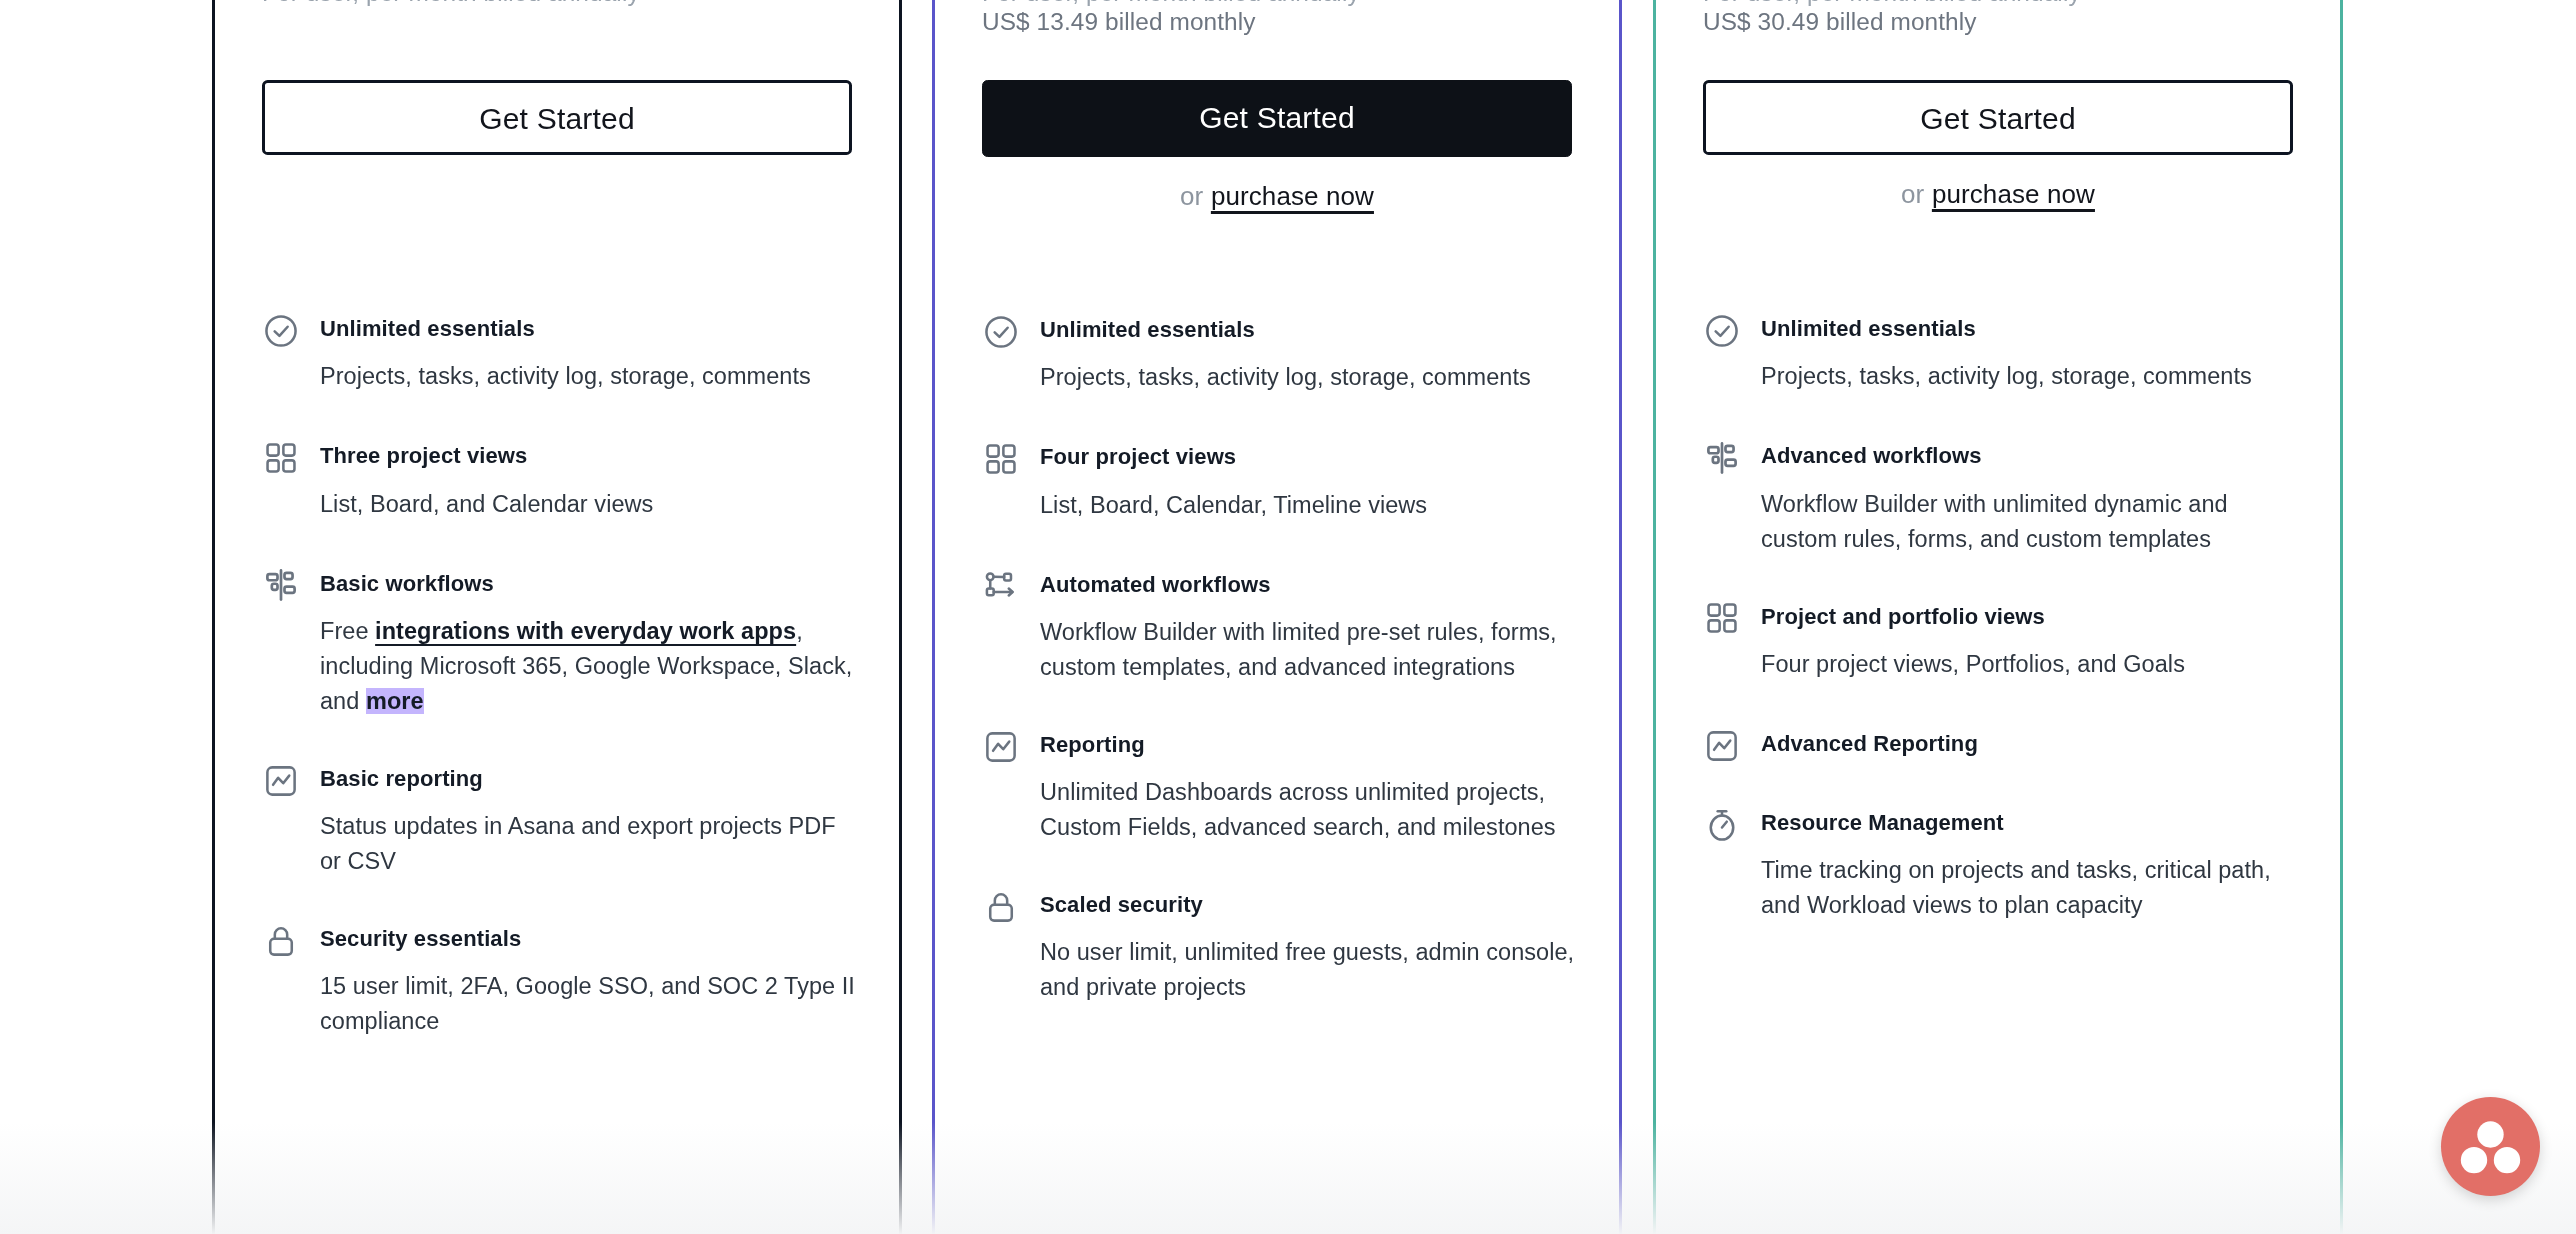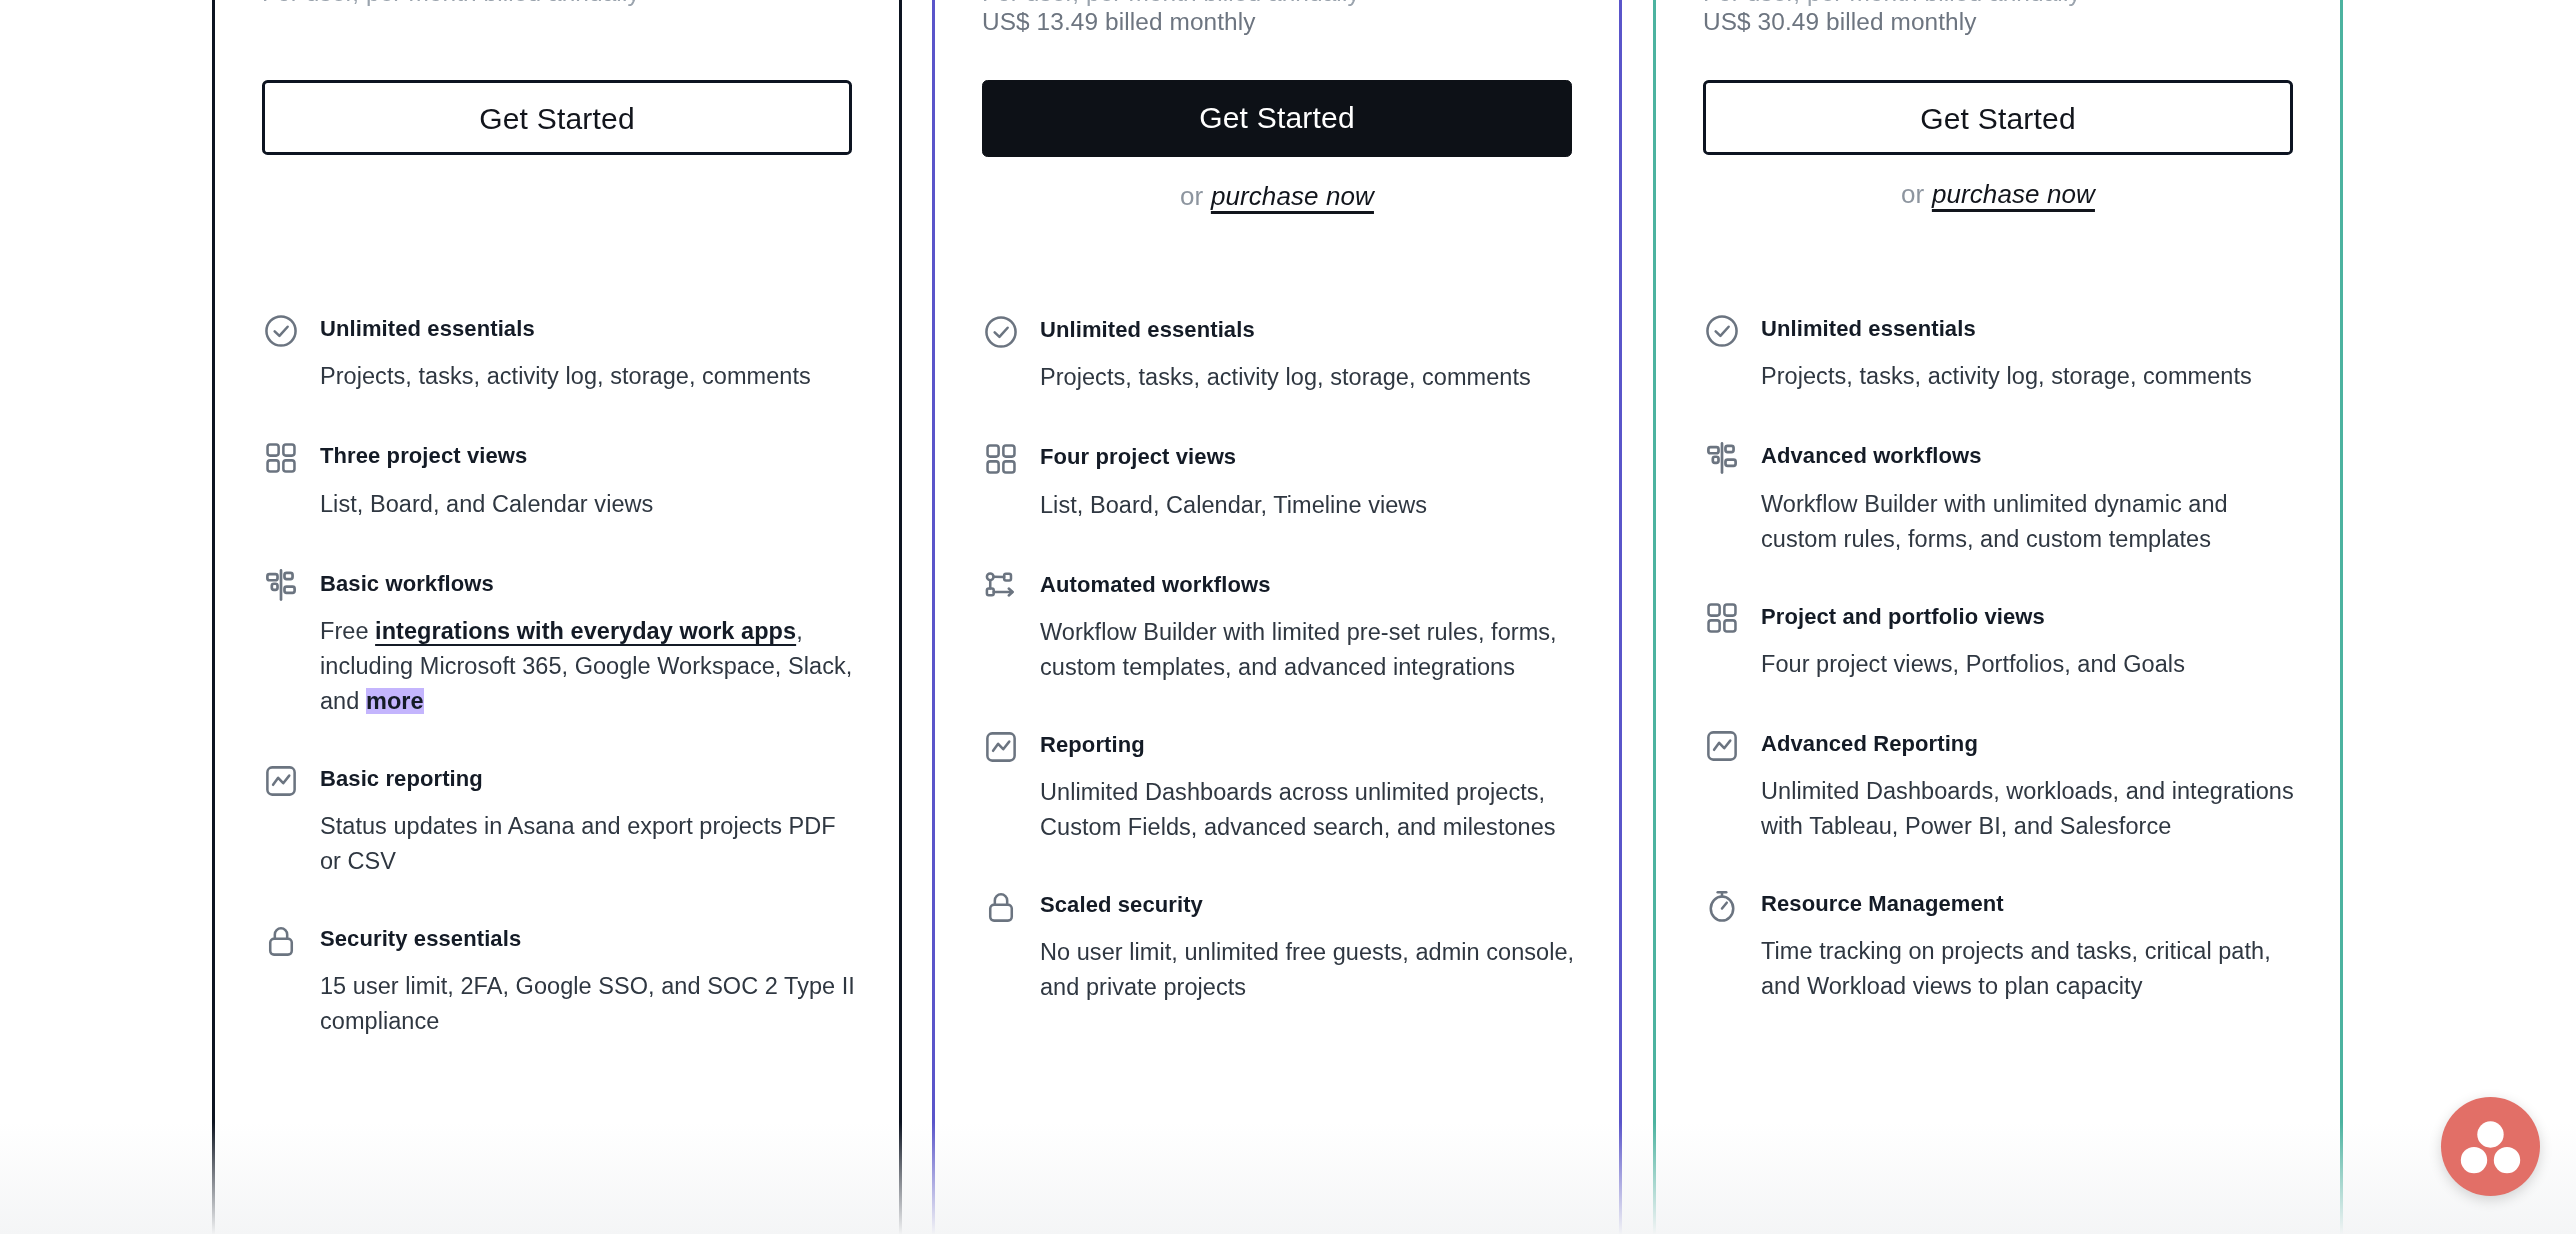--- a/index.html
+++ b/index.html
@@ -113,21 +113,20 @@
     letter-spacing: 0.1px;
   }
   .or-row .purchase {
     color: #12151c;
     text-decoration: underline;
     text-underline-offset: 5.6px;
     text-decoration-thickness: 2.8px;
     margin-left: 7.5px;
     cursor: pointer;
     font-weight: 400;
-    font-style: italic;
   }
 
   
   .features {
     position: absolute;
     left: 47px;
     right: 43px;
   }
   .features-a { top: 310px; }
   .features-b { top: 311px; }
@@ -419,21 +418,20 @@
           </div>
 
           <div class="feature sp-4">
             <span class="feature-icon">
               <svg viewBox="0 0 24 24" fill="none" stroke="currentColor" stroke-width="1.6" stroke-linecap="round" stroke-linejoin="round">
                 <rect x="3.4" y="3.4" width="17.2" height="17.2" rx="3"></rect>
                 <polyline points="7,14.4 10.2,10 13.4,13.4 17.2,8.6"></polyline>
               </svg>
             </span>
             <div class="feature-title">Advanced Reporting</div>
-            <div class="feature-desc">Unlimited Dashboards, workloads, and integrations with Tableau, Power BI, and Salesforce</div>
           </div>
 
           <div class="feature">
             <span class="feature-icon">
               <svg viewBox="0 0 24 24" fill="none" stroke="currentColor" stroke-width="1.6" stroke-linecap="round" stroke-linejoin="round">
                 <ellipse cx="12" cy="13.6" rx="7.1" ry="7.6"></ellipse>
                 <line x1="9.3" y1="3.3" x2="14.7" y2="3.3"></line>
                 <line x1="12" y1="3.3" x2="12" y2="6.0"></line>
                 <line x1="12" y1="13.6" x2="15.0" y2="9.9"></line>
               </svg>

